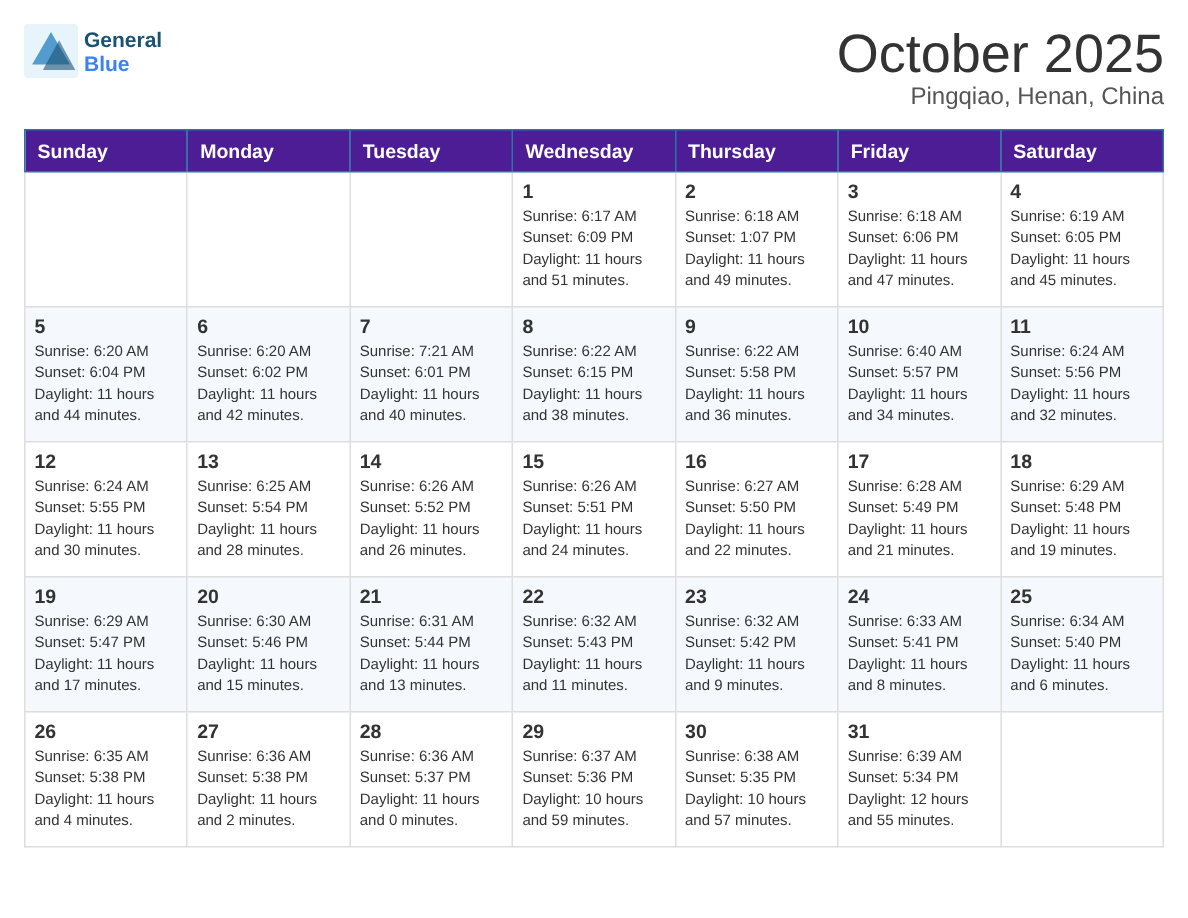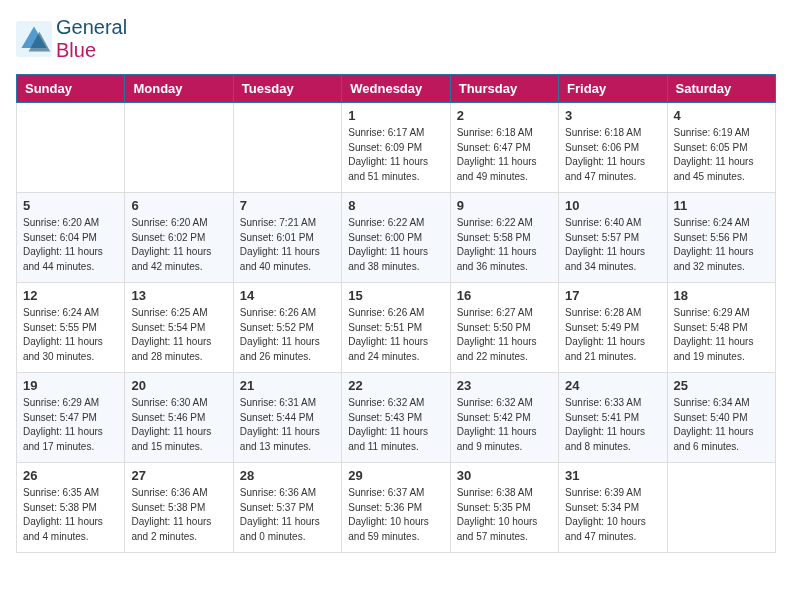--- a/index.html
+++ b/index.html
@@ -12,22 +12,22 @@
     }
     .header {
       display: flex;
       justify-content: space-between;
       align-items: flex-start;
       margin-bottom: 12px;
     }
     .logo {
       display: flex;
       align-items: center;
-      font-size: 20px;
-      font-weight: normal;
+      font-size: 14px;
+      font-weight: bold;
       color: #1a5276;
     }
     .logo-icon {
       width: 36px;
       height: 36px;
       margin-right: 4px;
       position: relative;
     }
     .title-block {
       text-align: right;
@@ -41,21 +41,21 @@
     .location {
       font-size: 16px;
       color: #555;
     }
     .calendar {
       width: 100%;
       border-collapse: collapse;
       border: 1px solid #ccc;
     }
     .calendar th {
-      background-color: #be185d;
+      background-color: #4c1d95;
       color: #fff;
       font-size: 13px;
       font-weight: bold;
       padding: 6px 8px;
       text-align: left;
       border: 1px solid #2874a6;
     }
     .calendar td {
       border: 1px solid #ddd;
       vertical-align: top;
@@ -89,22 +89,26 @@
 
 <div class="header">
   <div class="logo">
     <svg class="logo-icon" viewBox="0 0 40 40" width="40" height="40">
       <rect x="0" y="0" width="40" height="40" fill="#e8f4fc" rx="3"></rect>
       <polygon points="20,6 34,30 6,30" fill="#2e86c1" opacity="0.8"></polygon>
       <polygon points="26,12 38,34 14,34" fill="#1a5276" opacity="0.6"></polygon>
     </svg>
     <div>
       <span style="color:#1a5276;">General</span><br>
-      <span style="color:#be185d;">Blue</span>
+      <span style="color:#3b82f6;">Blue</span>
     </div>
+  </div>
+  <div class="title-block">
+    <div class="month-title">October 2025</div>
+    <div class="location">Pingqiao, Henan, China</div>
   </div>
 </div>
 
 <table class="calendar">
   <thead>
     <tr>
     <th>Sunday</th>
         <th>Monday</th>
         <th>Tuesday</th>
         <th>Wednesday</th>
@@ -123,21 +127,21 @@
         <div class="day-info">
           <span>Sunrise: 6:17 AM</span><br>
           <span>Sunset: 6:09 PM</span><br>
           <span>Daylight: 11 hours and 51 minutes.</span>
         </div>
         </td>
         <td>
           <span class="day-number">2</span>
         <div class="day-info">
           <span>Sunrise: 6:18 AM</span><br>
-          <span>Sunset: 6:47 PM</span><br>
+          <span>Sunset: 1:07 PM</span><br>
           <span>Daylight: 11 hours and 49 minutes.</span>
         </div>
         </td>
         <td>
           <span class="day-number">3</span>
         <div class="day-info">
           <span>Sunrise: 6:18 AM</span><br>
           <span>Sunset: 6:06 PM</span><br>
           <span>Daylight: 11 hours and 47 minutes.</span>
         </div>
@@ -173,21 +177,21 @@
         <div class="day-info">
           <span>Sunrise: 7:21 AM</span><br>
           <span>Sunset: 6:01 PM</span><br>
           <span>Daylight: 11 hours and 40 minutes.</span>
         </div>
         </td>
         <td>
           <span class="day-number">8</span>
         <div class="day-info">
           <span>Sunrise: 6:22 AM</span><br>
-          <span>Sunset: 6:00 PM</span><br>
+          <span>Sunset: 6:15 PM</span><br>
           <span>Daylight: 11 hours and 38 minutes.</span>
         </div>
         </td>
         <td>
           <span class="day-number">9</span>
         <div class="day-info">
           <span>Sunrise: 6:22 AM</span><br>
           <span>Sunset: 5:58 PM</span><br>
           <span>Daylight: 11 hours and 36 minutes.</span>
         </div>
@@ -364,19 +368,19 @@
           <span>Sunrise: 6:38 AM</span><br>
           <span>Sunset: 5:35 PM</span><br>
           <span>Daylight: 10 hours and 57 minutes.</span>
         </div>
         </td>
         <td>
           <span class="day-number">31</span>
         <div class="day-info">
           <span>Sunrise: 6:39 AM</span><br>
           <span>Sunset: 5:34 PM</span><br>
-          <span>Daylight: 10 hours and 47 minutes.</span>
+          <span>Daylight: 12 hours and 55 minutes.</span>
         </div>
         </td>
         <td class="empty-cell"></td>
       </tr>
     </tbody>
 </table>
 
 </body></html>

